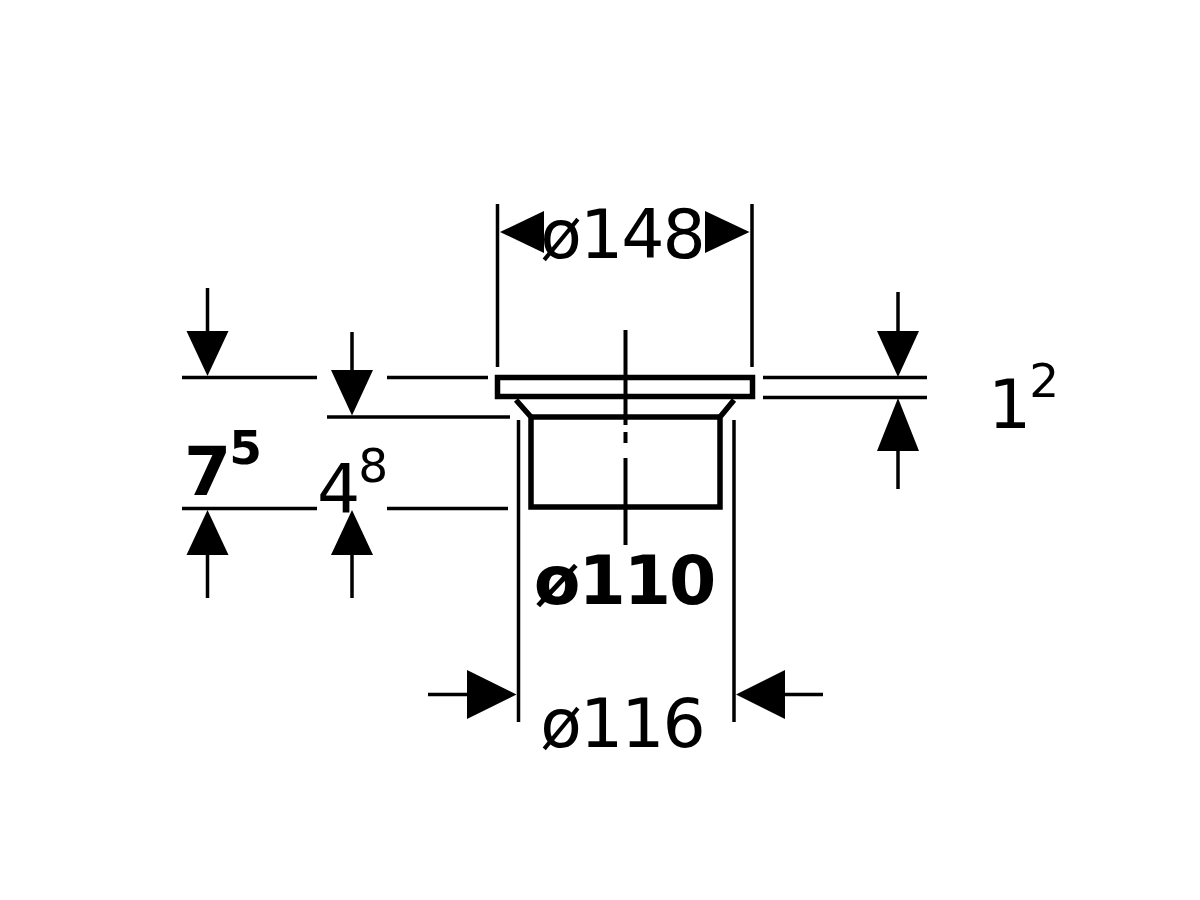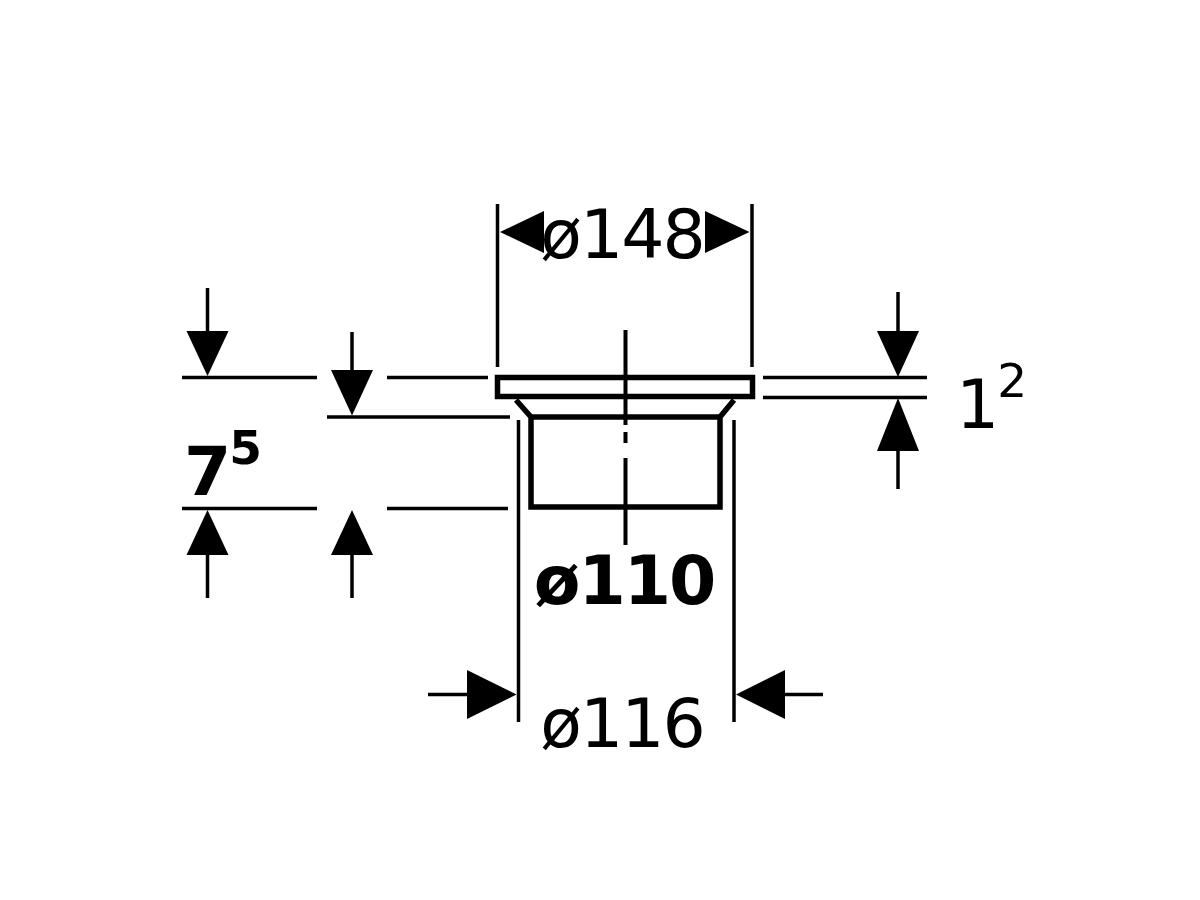--- a/index.html
+++ b/index.html
@@ -92,22 +92,25 @@
   </svg>
 
   <div class="dim-label centered" style="left:622px;top:201px;">
     <span>ø148</span>
   </div>
 
   <div class="dim-label" style="left:184px;top:424px;font-weight:bold;">
     <span>7</span><span class="sup">5</span>
   </div>
 
+  <div class="dim-label" style="left:317px;top:442px;">
+    <span>4</span><span class="sup">8</span>
+  </div>
 
-  <div class="dim-label" style="left:956px;top:357px;text-align:right;">
+  <div class="dim-label" style="left:988px;top:357px;text-align:right;">
     <span>1</span><span class="sup">2</span>
   </div>
 
   <div class="dim-label centered" style="left:624px;top:547px;font-weight:bold;">
     <span>ø110</span>
   </div>
 
   <div class="dim-label centered" style="left:622px;top:662px;margin-top:28px;">
     <span>ø116</span>
   </div>

